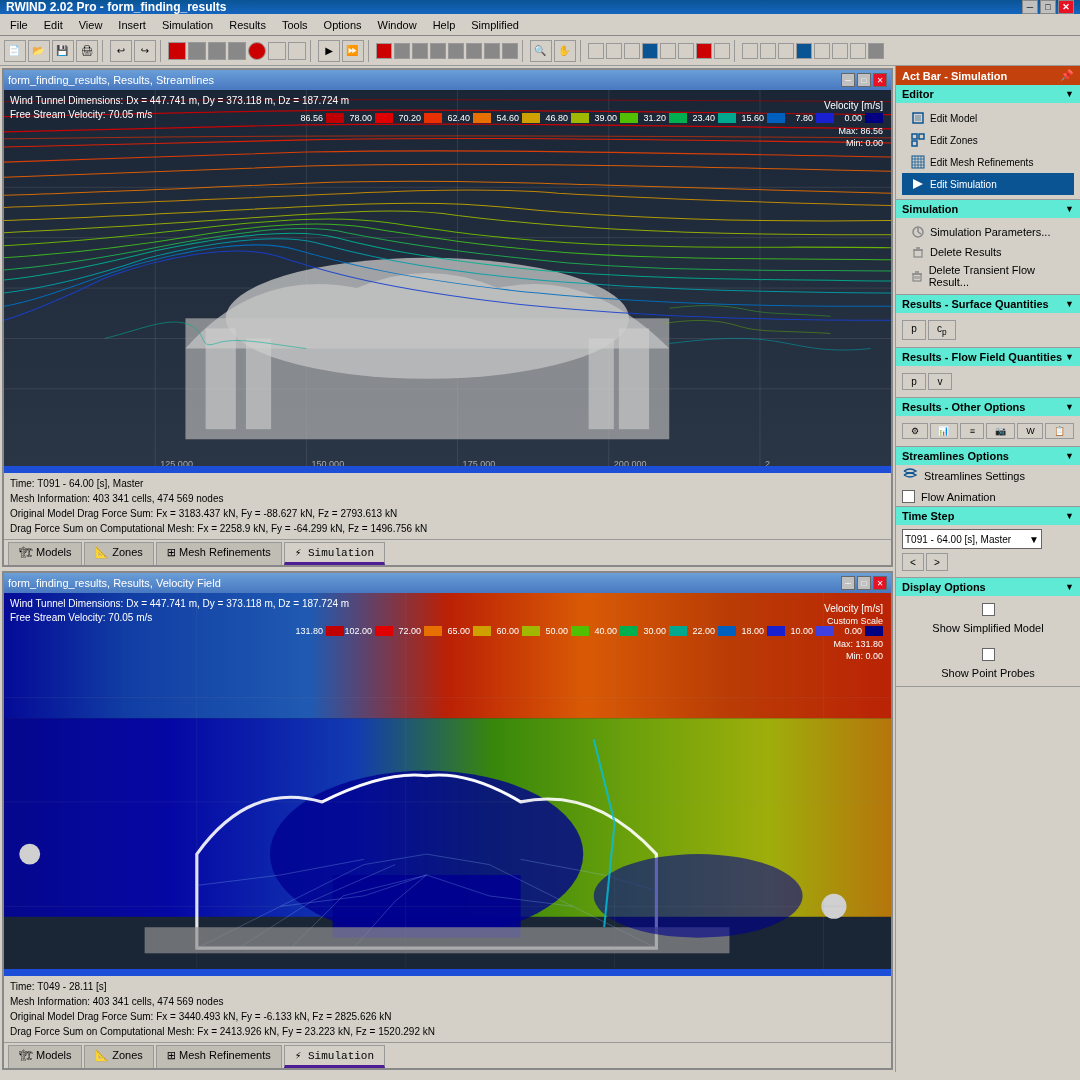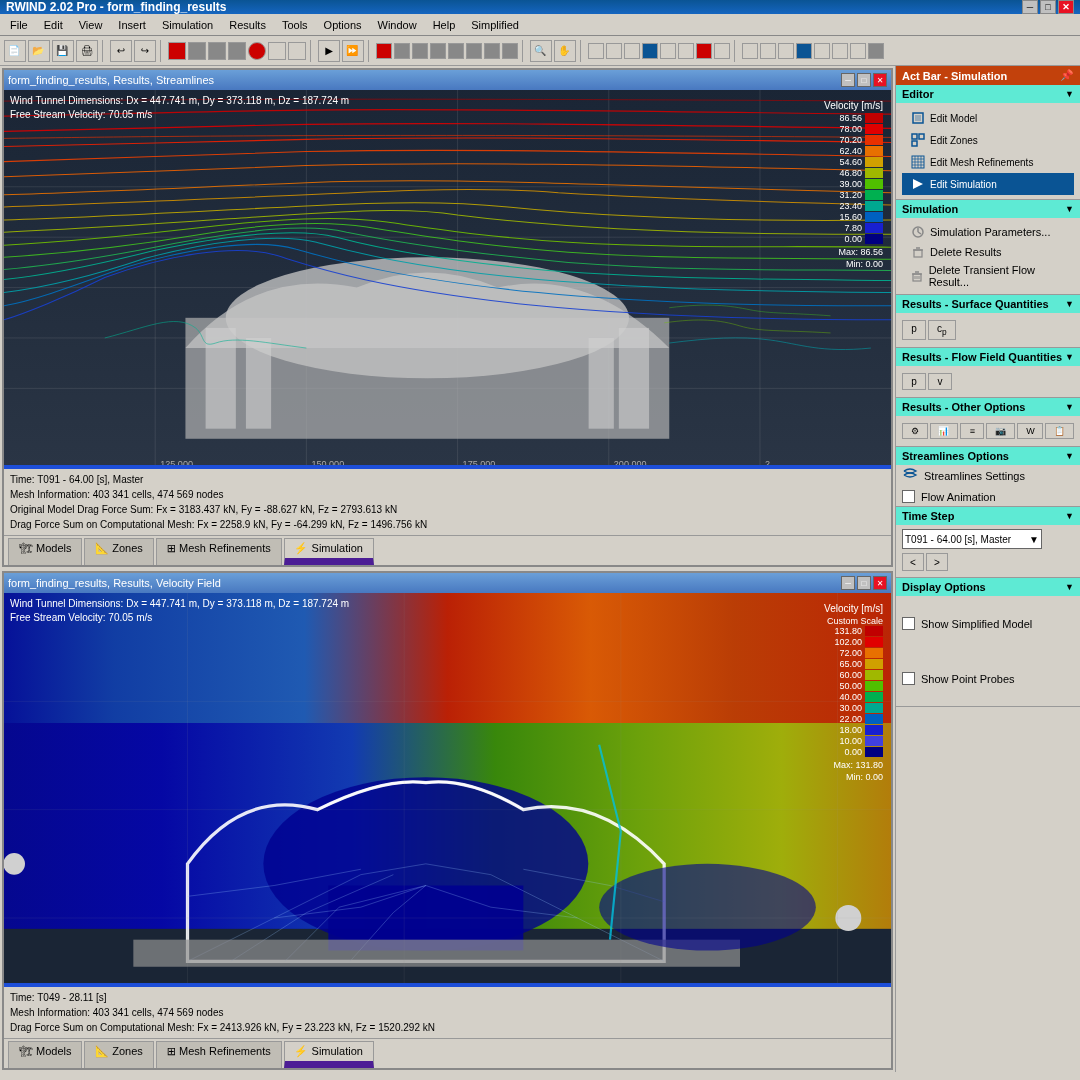--- a/index.html
+++ b/index.html
@@ -29,29 +29,29 @@
     
     .viewport-window { display: flex; flex-direction: column; border: 2px solid #888; margin: 2px; background: #f0f0f0; flex: 1; }
     .viewport-titlebar { background: linear-gradient(to bottom, #6a9fd8, #4878c0); color: white; height: 20px; display: flex; align-items: center; justify-content: space-between; padding: 0 4px; font-size: 11px; }
     .viewport-controls { display: flex; gap: 2px; }
     .vp-btn { width: 14px; height: 14px; background: #c0c0c0; border: 1px solid #666; display: flex; align-items: center; justify-content: center; font-size: 8px; cursor: pointer; }
     .vp-btn.close { background: #e81123; color: white; }
     .viewport-content { flex: 1; position: relative; overflow: hidden; background: #1a2535; }
     .viewport-info { position: absolute; top: 4px; left: 6px; color: white; font-size: 10px; line-height: 1.4; z-index: 2; }
     .viewport-legend { position: absolute; top: 10px; right: 8px; z-index: 2; }
     .legend-title { color: white; font-size: 10px; text-align: right; margin-bottom: 2px; }
-    .legend-bar { display: flex; flex-direction: column; align-items: flex-end; }
+    .legend-bar { display: flex; flex-direction: row; }
     .legend-entry { display: flex; align-items: center; gap: 3px; margin-bottom: 1px; }
     .legend-color { width: 18px; height: 10px; }
     .legend-label { color: white; font-size: 9px; min-width: 28px; text-align: right; }
     .legend-minmax { color: white; font-size: 9px; text-align: right; margin-top: 2px; }
-    .viewport-status { background: #d4d0c8; padding: 3px 6px; font-size: 10px; line-height: 1.5; border-top: 4px solid #1d4ed8; }
+    .viewport-status { background: #d4d0c8; padding: 3px 6px; font-size: 10px; line-height: 1.5; border-top: 7px solid #1d4ed8; }
     .viewport-tabs { background: #d4d0c8; display: flex; gap: 0; border-top: 1px solid #999; padding: 2px 4px 0; }
     .vp-tab { padding: 3px 10px; font-size: 11px; cursor: pointer; border: 1px solid #999; border-bottom: none; background: #c0bdb5; margin-right: 2px; }
-    .vp-tab.active { background: #d4d0c8; border-bottom: 7px solid #4c1d95; }
+    .vp-tab.active { background: #d4d0c8; border-bottom: 3px solid #4c1d95; font-family: Liberation Mono, monospace; }
 
     
     .vp-svg { width: 100%; height: 100%; position: absolute; top: 0; left: 0; }
 
     
     .right-panel { width: 185px; background: #d4d0c8; border-left: 1px solid #999; display: flex; flex-direction: column; overflow-y: auto; }
     .panel-header { background: #c2410c; color: white; padding: 3px 6px; font-size: 11px; font-weight: bold; display: flex; justify-content: space-between; align-items: center; }
     .panel-section { border-bottom: 1px solid #999; }
     .panel-section-header { background: #5eead4; padding: 3px 6px; font-size: 11px; font-weight: bold; cursor: pointer; display: flex; justify-content: space-between; align-items: center; }
     .panel-section-content { padding: 4px 6px; }
@@ -62,21 +62,21 @@
 
     
     .chk { width: 13px; height: 13px; border: 1px solid #666; background: white; display: inline-block; flex-shrink: 0; }
 
     
     .time-step-select { width: 140px; height: 20px; background: white; border: 1px solid #666; font-size: 10px; padding: 0 2px; display: flex; align-items: center; justify-content: space-between; cursor: pointer; }
     .time-step-nav { display: flex; gap: 2px; padding: 2px 6px; }
     .ts-nav-btn { width: 22px; height: 18px; background: #d4d0c8; border: 1px solid #999; display: flex; align-items: center; justify-content: center; font-size: 10px; cursor: pointer; }
 
     
-    .display-option { display: flex; align-items: center; gap: 6px; padding: 21px 6px; font-size: 11px; }
+    .display-option { display: flex; align-items: center; gap: 6px; padding: 7px 6px; font-size: 11px; flex-direction: column; }
 
     
     .editor-item { display: flex; align-items: center; gap: 4px; padding: 3px 8px; font-size: 10px; cursor: pointer; }
     .editor-item.active { background: #0a5494; color: white; }
     .editor-icon { width: 16px; height: 16px; display: flex; align-items: center; justify-content: center; }
 
     
     .sq-btn { background: #d4d0c8; border: 1px solid #999; padding: 2px 8px; font-size: 10px; cursor: pointer; min-width: 24px; text-align: center; }
 
     
@@ -476,20 +476,21 @@
                 <div class="legend-color" style="background:#000080;"></div>
               </div>
             </div>
           <div class="legend-minmax">Max: 131.80</div>
           <div class="legend-minmax">Min:   0.00</div>
         </div>
       </div>
       <div class="viewport-status">
         <div>Time: T049 - 28.11 [s]</div>
         <div>Mesh Information: 403 341 cells, 474 569 nodes</div>
+        <div>Original Model Drag Force Sum: Fx = 3440.493 kN, Fy = -6.133 kN, Fz = 2825.626 kN</div>
         <div>Drag Force Sum on Computational Mesh: Fx = 2413.926 kN, Fy = 23.223 kN, Fz = 1520.292 kN</div>
       </div>
       <div class="viewport-tabs">
         <div class="vp-tab">🏗 Models</div>
         <div class="vp-tab">📐 Zones</div>
         <div class="vp-tab">⊞ Mesh Refinements</div>
         <div class="vp-tab active">⚡ Simulation</div>
       </div>
     </div>
 

